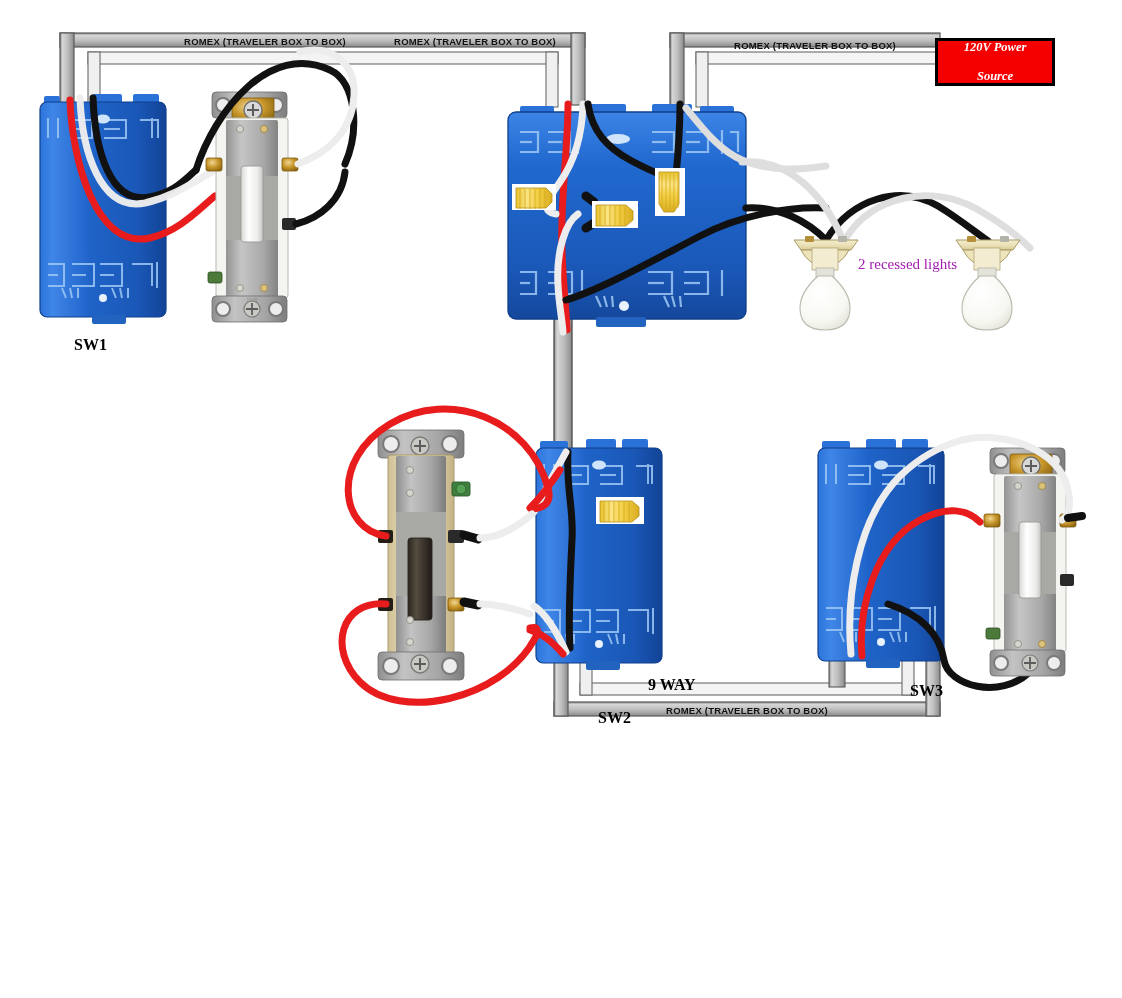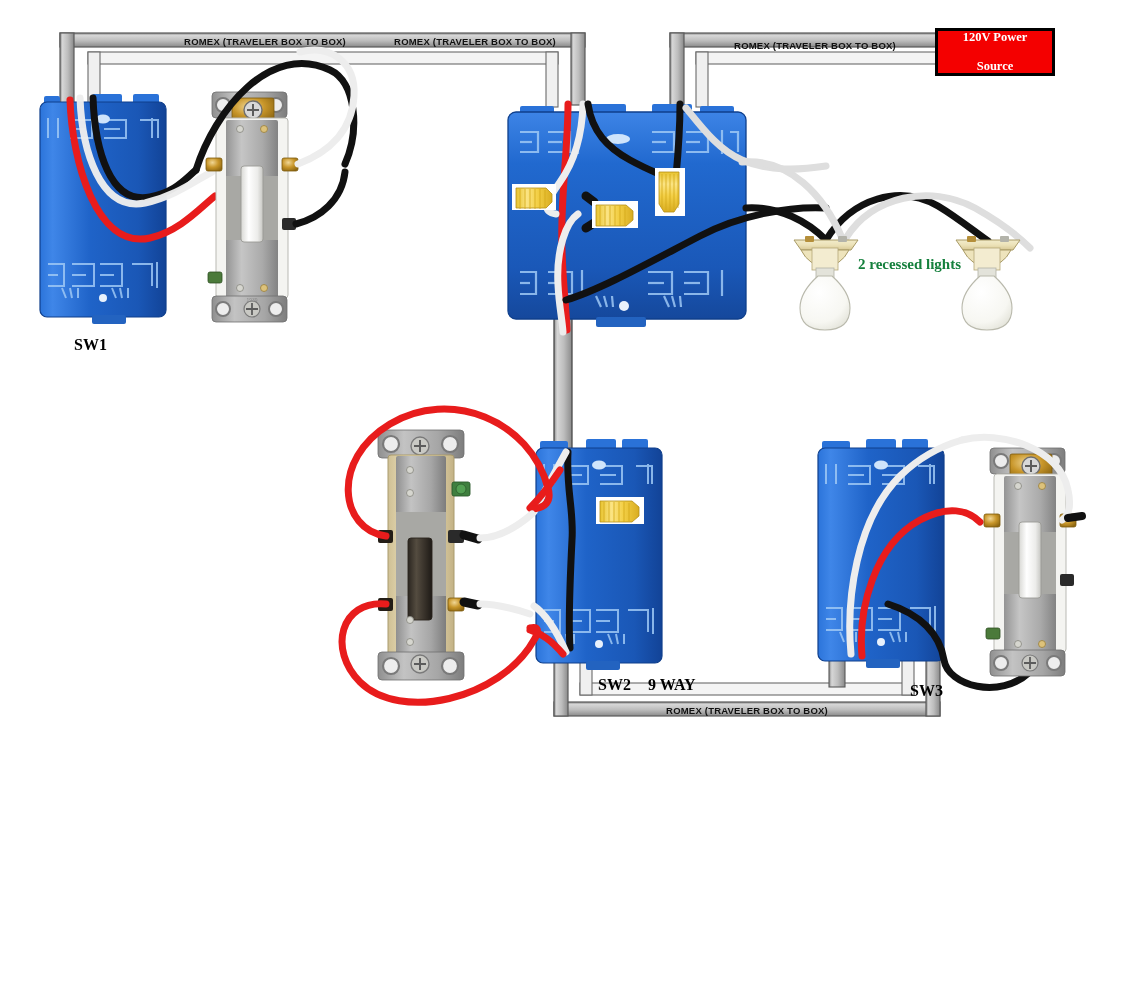--- a/index.html
+++ b/index.html
@@ -22,23 +22,23 @@
     position:absolute;
     font-family:"Liberation Serif",serif;
     font-weight:bold;
     font-size:16px;
     color:#000;
     white-space:nowrap;
   }
   .lights-label{
     position:absolute;
     font-family:"Liberation Serif",serif;
-    font-weight:bold;
+    font-weight:normal;
     font-size:15px;
-    color:#15803d;
+    color:#a21caf;
     white-space:nowrap;
   }
   .title{
     position:absolute;
     font-family:"Liberation Serif",serif;
     font-weight:bold;
     font-size:23px;
     color:#000;
     white-space:nowrap;
     letter-spacing:.3px;
@@ -564,30 +564,30 @@
 </svg>
 
 <div class="romex-label" style="left:100px; top:36px; width:330px;">ROMEX (TRAVELER BOX TO BOX)</div>
 
 <div class="romex-label" style="left:310px; top:36px; width:330px;">ROMEX (TRAVELER BOX TO BOX)</div>
 
 <div class="romex-label" style="left:690px; top:40px; width:250px;">ROMEX (TRAVELER BOX TO BOX)</div>
 
 <div class="romex-label" style="left:580px; top:705px; width:334px;">ROMEX (TRAVELER BOX TO BOX)</div>
 
-<div class="power-box" style="left:935px; top:28px; width:120px; height:48px;">
+<div class="power-box" style="left:935px; top:38px; width:120px; height:48px;font-style:italic;">
   <span>
     <span>120V Power</span><br>
     <span>Source</span>
   </span>
 </div>
 
 <div class="sw-label" style="left:74px; top:336px;">SW1</div>
 
-<div class="sw-label" style="left:598px; top:676px;">SW2</div>
+<div class="sw-label" style="left:598px; top:709px;">SW2</div>
 
 <div class="sw-label" style="left:648px; top:676px;">9 WAY</div>
 
 <div class="sw-label" style="left:890px; top:682px;margin-left:20px;">SW3</div>
 
 <div class="lights-label" style="left:858px; top:256px;">2 recessed lights</div>
 
 
 </div>
 

